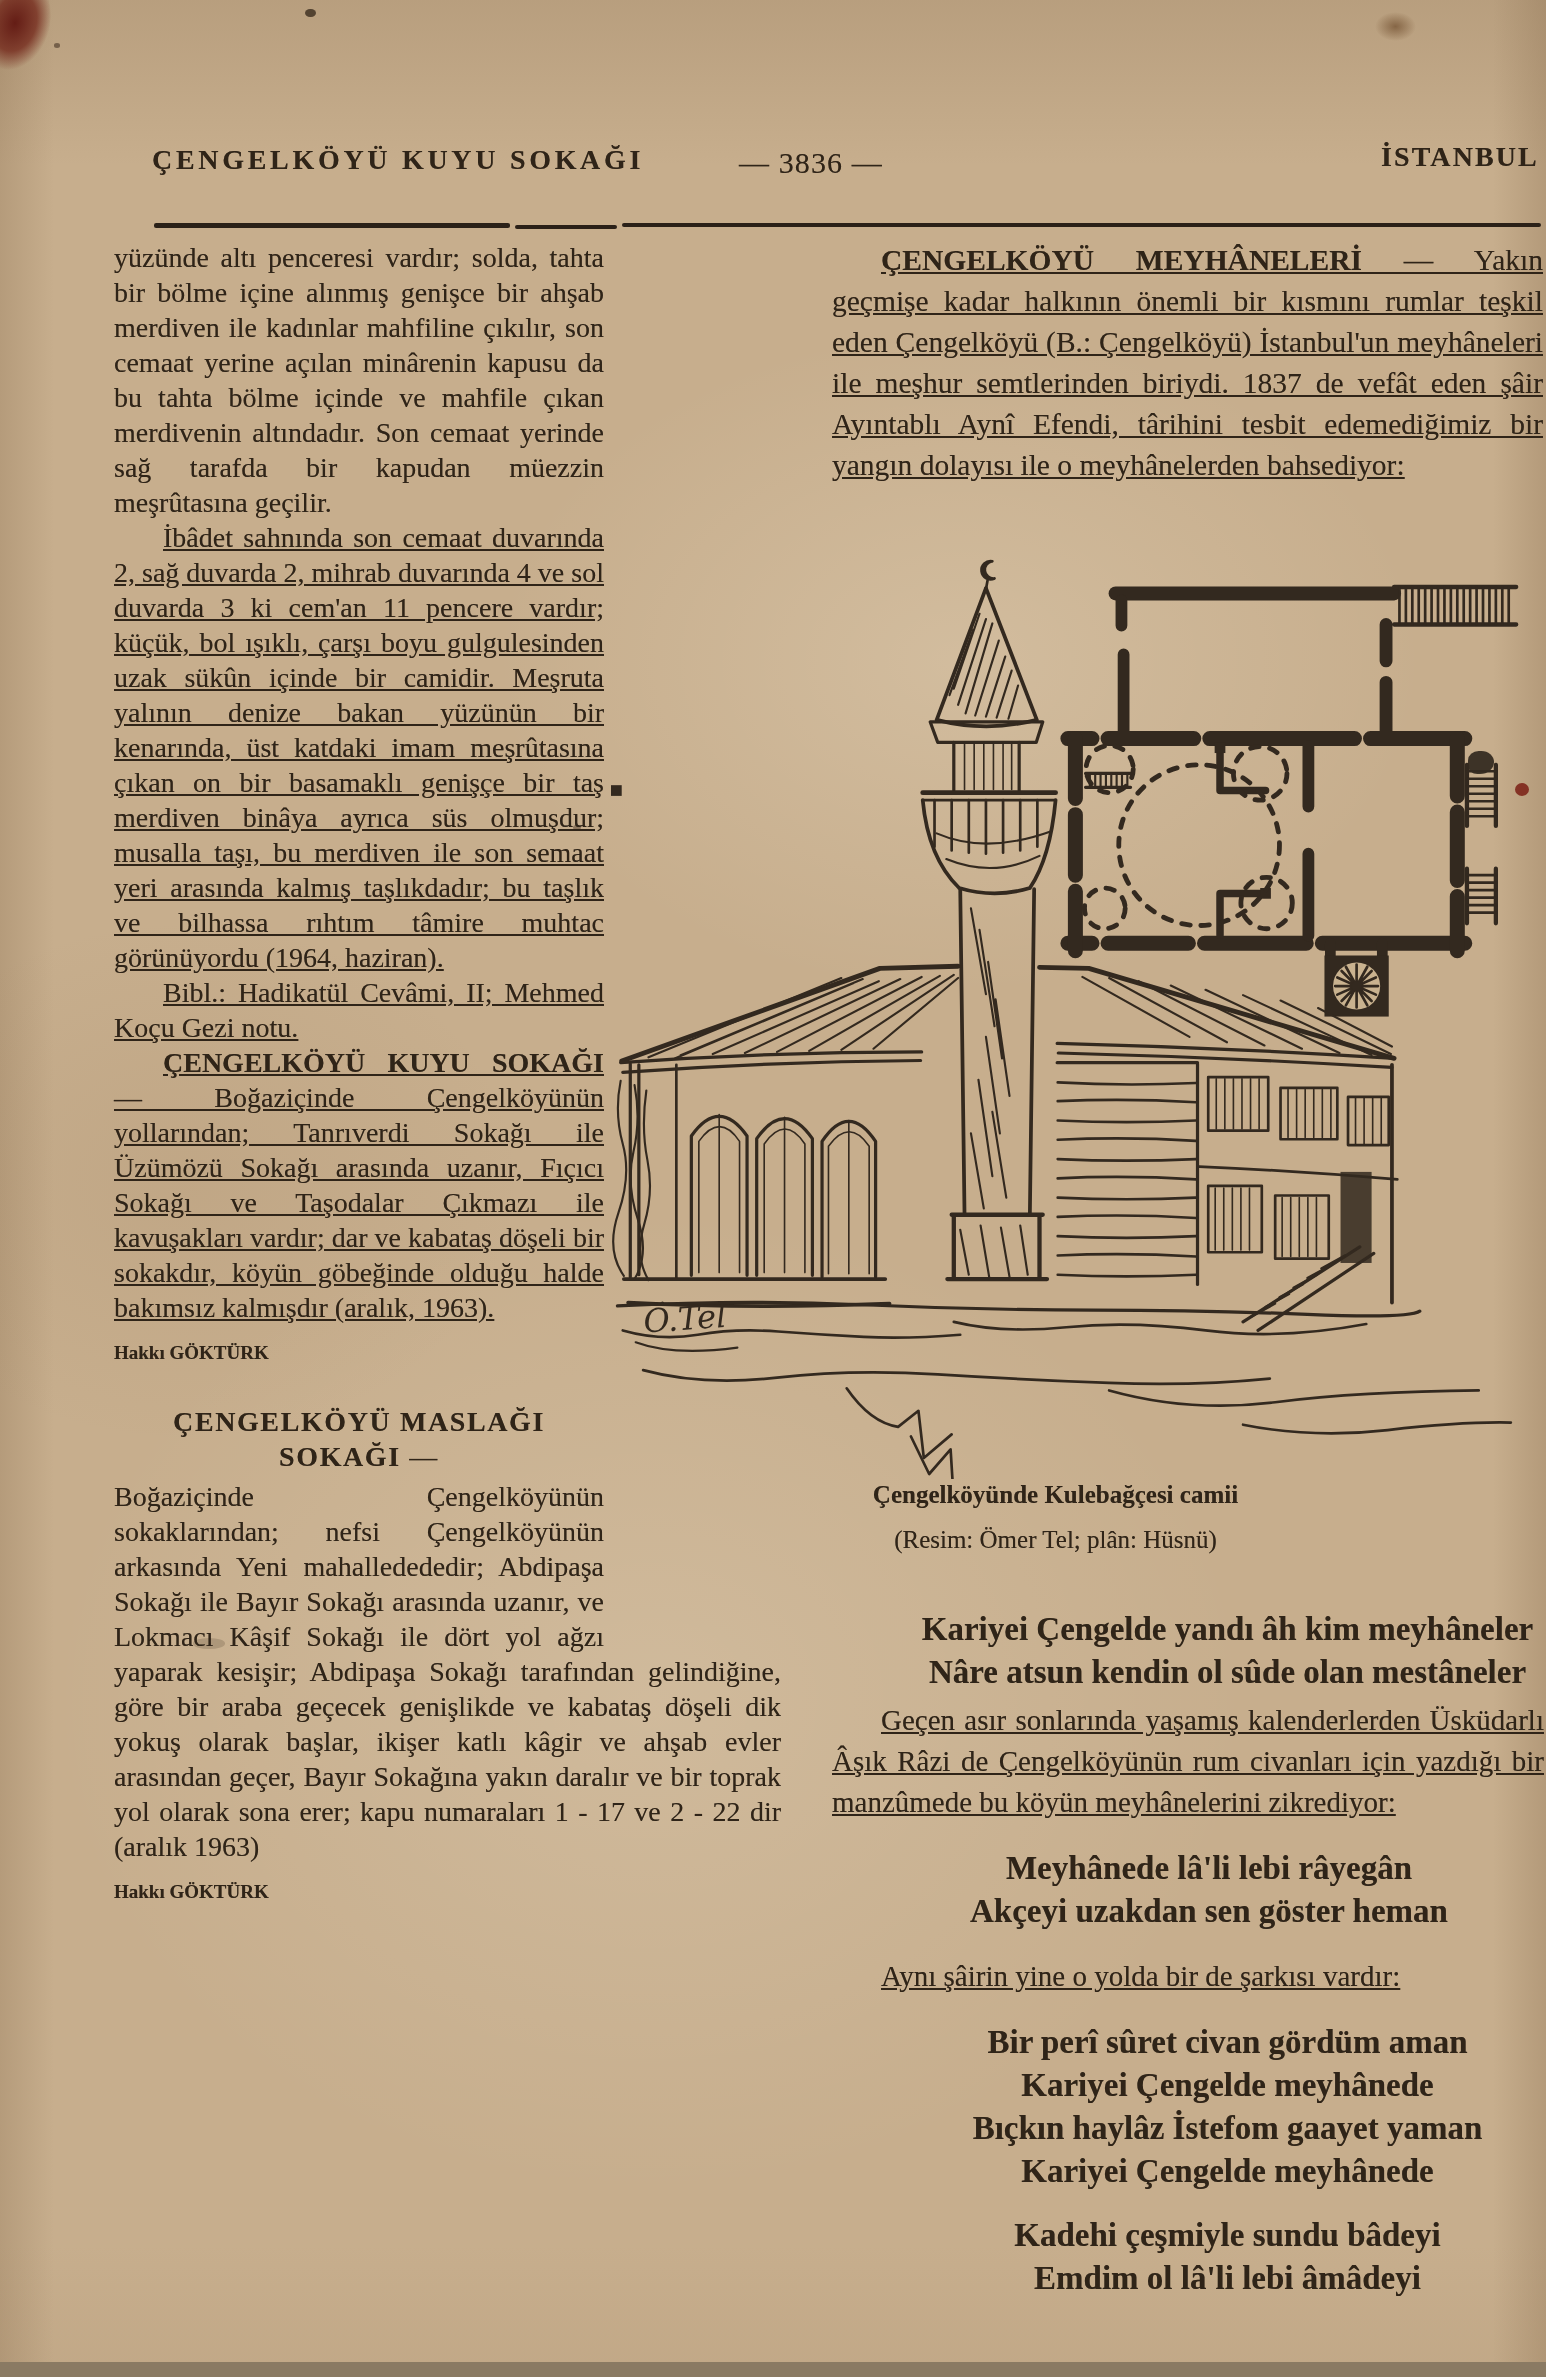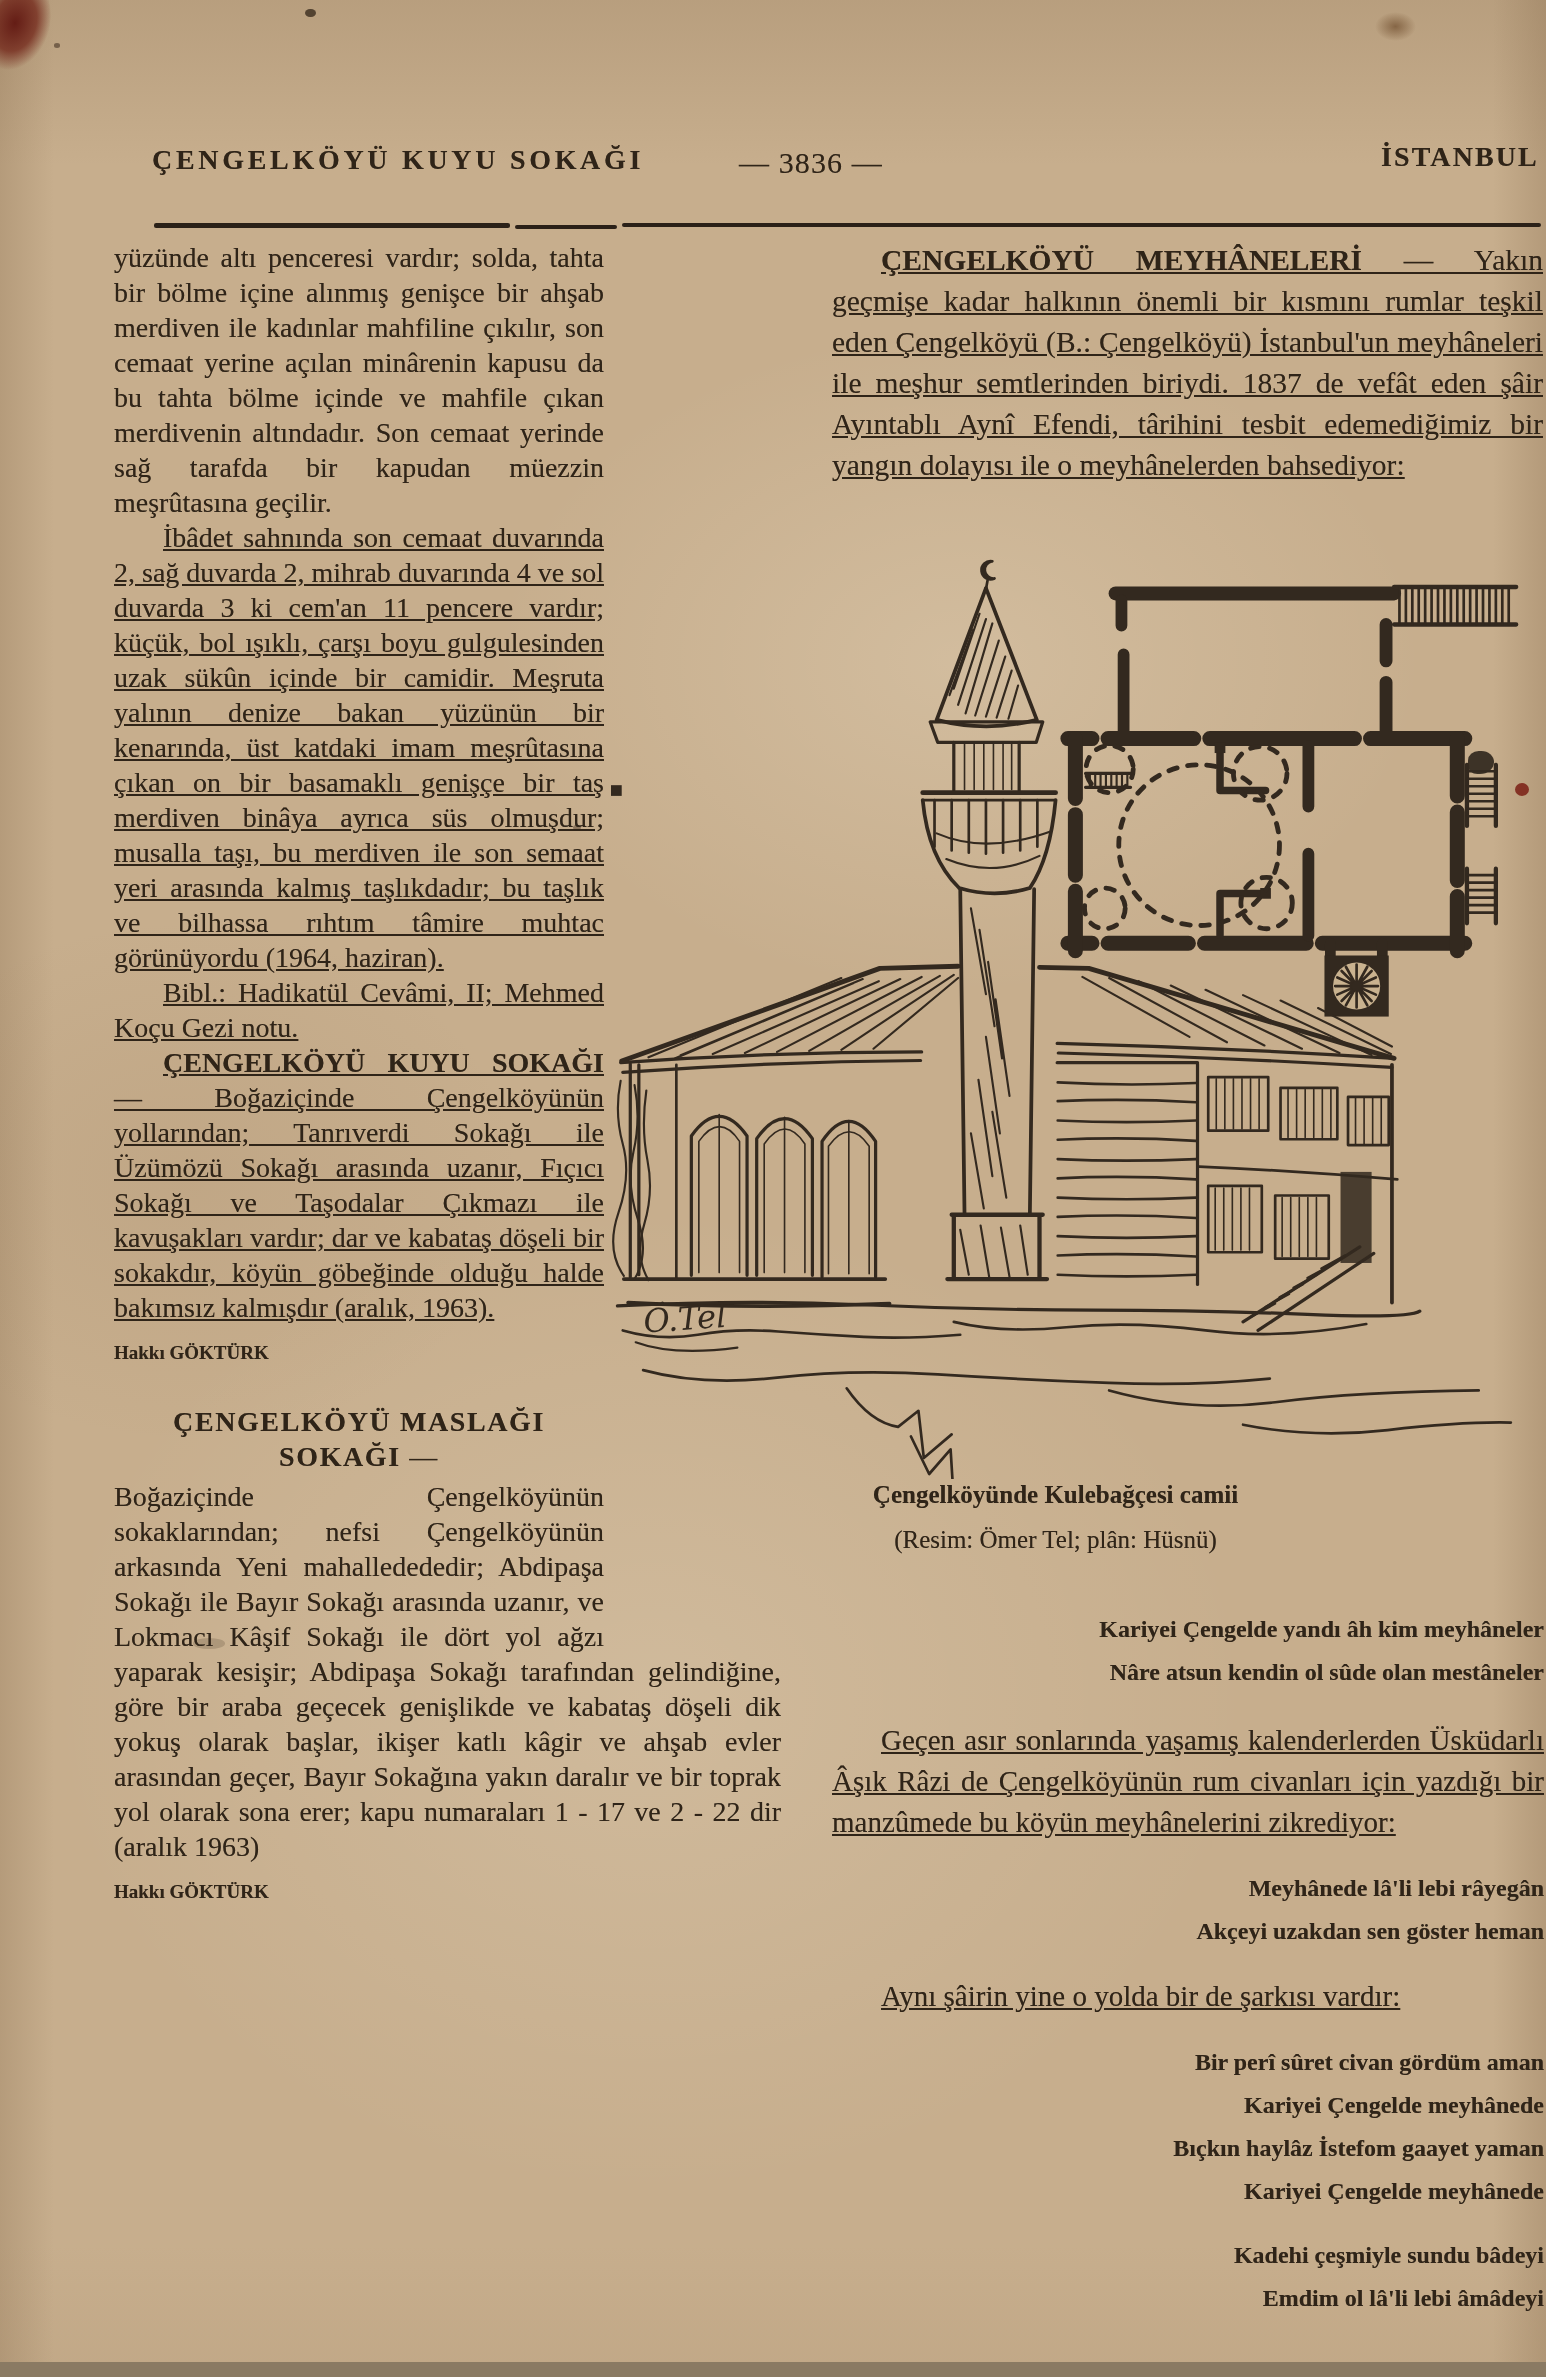--- a/index.html
+++ b/index.html
@@ -37,25 +37,25 @@
   .author{ text-align:left; font-size:19px; font-weight:bold; margin:9.6px 2.1px 0 0; }
   .heading-line{ text-align:center; font-size:28px; margin:34px 0 5.4px 0; letter-spacing:1.6px; }
   #right-col-top{
     position:absolute; left:832px; top:240px; width:711px;
     font-size:29.5px; line-height:41px; text-align:justify;
   }
   #right-col-lower{
     position:absolute; left:832px; top:1608px; width:712px;
     font-size:29px; line-height:41px; text-align:justify;
   }
-  .verse{ font-size:24px; font-weight:bold; line-height:43px; text-align:right; white-space:nowrap; }
+  .verse{ font-size:33px; font-weight:bold; line-height:43px; text-align:center; white-space:nowrap; }
   .verse div{ }
   .v-indent1{ margin-left:79px; }
   .v-indent2{ margin-left:42px; }
-  .gap-top-sm{ margin-top:26px; }
+  .gap-top-sm{ margin-top:6px; }
   .gap-top-md{ margin-top:23.6px; }
   .gap-top-lg{ margin-top:21px; }
   
   #figure{ position:absolute; left:611px; top:552px; width:932px; height:927px; }
   #fig-caption{
     position:absolute; left:825px; top:1472px; width:461px;
     text-align:center; font-size:25px; line-height:45px; white-space:nowrap;
   }
   
   .stain{ position:absolute; border-radius:50%; }

